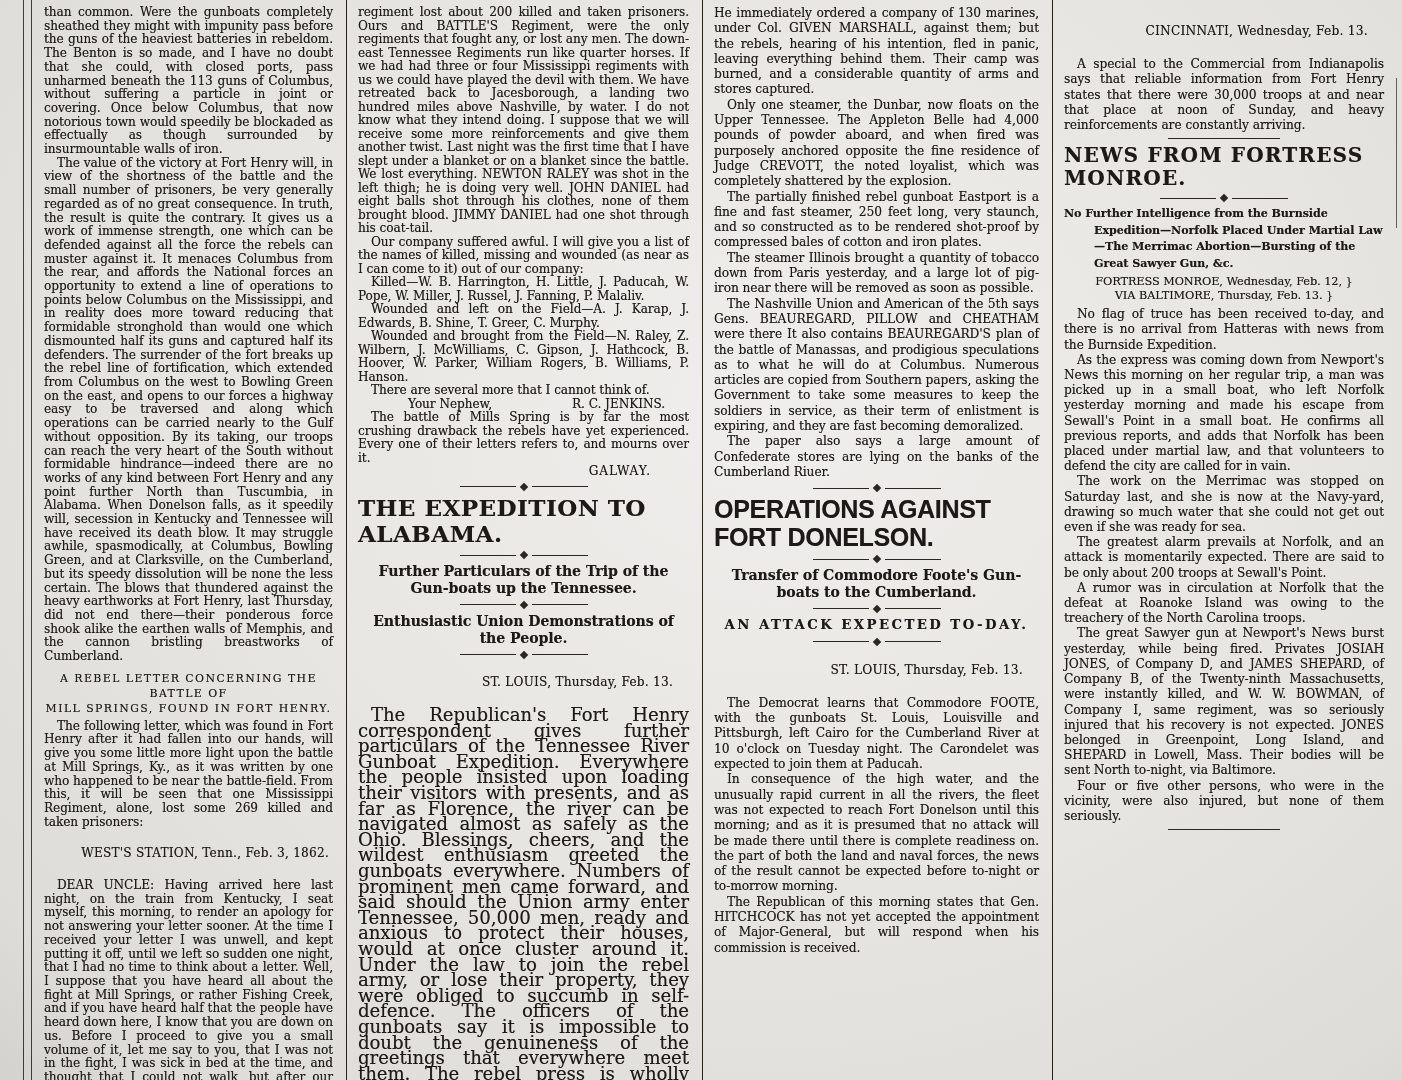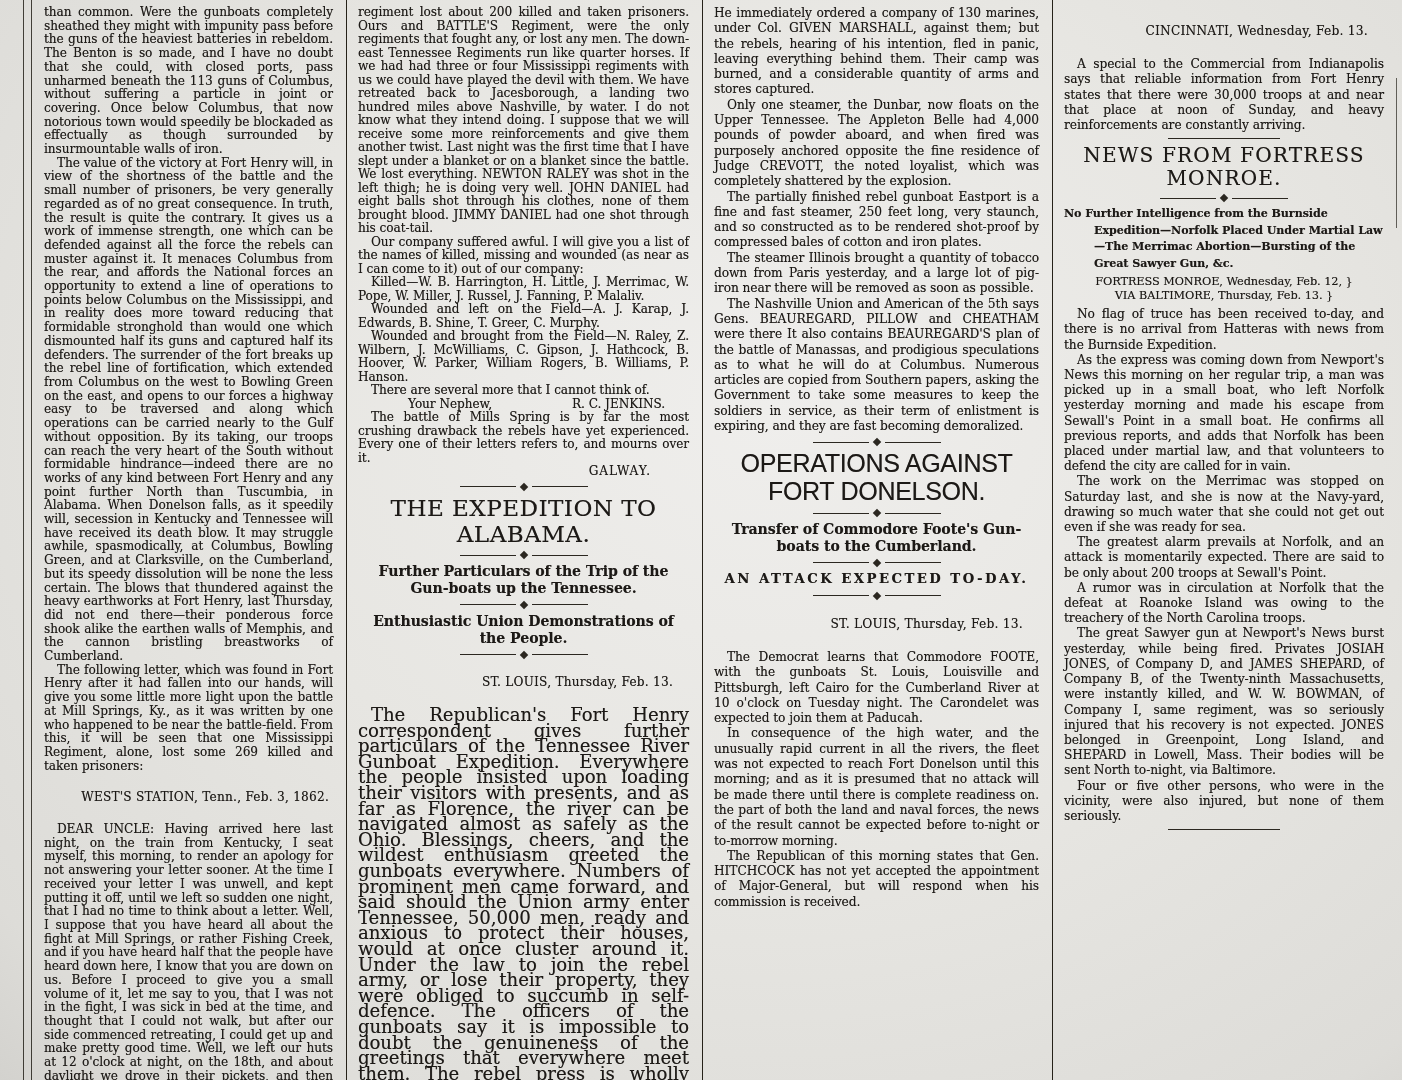--- a/index.html
+++ b/index.html
@@ -22,21 +22,21 @@
   p{margin:0;text-align:justify;text-indent:13px;}
   .noind{text-indent:0;}
   .lg{font-size:18px;line-height:15.6px;}
   .sechead{margin:7px 0 4px;text-align:center;font-size:10.8px;letter-spacing:1.5px;
     white-space:pre-line;text-indent:0;line-height:15px;}
   .dateline{text-align:right;padding-right:16px;text-indent:0;letter-spacing:.3px;margin:18px 0;}
   .dl-tight{padding-right:4px;}
   .dl2{white-space:pre-line;text-align:center;text-indent:0;font-size:11.2px;line-height:14px;margin:3px 0 4px;}
   .sigrow{display:flex;justify-content:space-between;padding:0 24px 0 50px;text-indent:0;text-align:left;gap:33px;}
   .sig-right{text-align:right;padding-right:38px;text-indent:0;letter-spacing:1px;}
-  .headline{text-align:center;font-weight:400;margin:2px 0;text-indent:0;}
+  .headline{text-align:left;font-weight:700;margin:2px 0;text-indent:0;}
   .h-serif{font-size:23px;letter-spacing:.5px;line-height:1.15;}
   .h-sans{font-family:"Liberation Sans","DejaVu Sans",sans-serif;font-size:25px;letter-spacing:-.3px;line-height:1.1;}
   .h-monroe{font-size:20px;letter-spacing:1.2px;}
   .sub{font-weight:700;text-align:center;text-indent:0;font-size:14px;line-height:16.8px;margin:3px 6px;}
   .sub-caps{font-weight:700;letter-spacing:2.5px;font-size:13.2px;}
   .sub-hang{font-weight:700;text-align:left;padding-left:30px;text-indent:-30px;margin:4px 0 2px;
     font-size:11px;line-height:16.5px;}
   .orn{display:flex;align-items:center;justify-content:center;margin:5px 0;}
   .orn::before,.orn::after{content:"";width:56px;border-top:1.3px solid #2b2720;}
   .orn::before{margin-right:5px;}
@@ -49,29 +49,31 @@
 
 <div class="page">
   <div class="edge"></div>
   <div class="right-frag"></div>
 
   <div class="cols">
 
     <section class="col col1">
       <p class="noind">than common. Were the gunboats completely sheathed they might with impunity pass before the guns of the heaviest batteries in rebeldom. The Benton is so made, and I have no doubt that she could, with closed ports, pass unharmed beneath the 113 guns of Columbus, without suffering a particle in joint or covering. Once below Columbus, that now notorious town would speedily be blockaded as effectually as though surrounded by insurmountable walls of iron.</p>
       <p>The value of the victory at Fort Henry will, in view of the shortness of the battle and the small number of prisoners, be very generally regarded as of no great consequence. In truth, the result is quite the contrary. It gives us a work of immense strength, one which can be defended against all the force the rebels can muster against it. It menaces Columbus from the rear, and affords the National forces an opportunity to extend a line of operations to points below Columbus on the Mississippi, and in reality does more toward reducing that formidable stronghold than would one which dismounted half its guns and captured half its defenders. The surrender of the fort breaks up the rebel line of fortification, which extended from Columbus on the west to Bowling Green on the east, and opens to our forces a highway easy to be traversed and along which operations can be carried nearly to the Gulf without opposition. By its taking, our troops can reach the very heart of the South without formidable hindrance—indeed there are no works of any kind between Fort Henry and any point further North than Tuscumbia, in Alabama. When Donelson falls, as it speedily will, secession in Kentucky and Tennessee will have received its death blow. It may struggle awhile, spasmodically, at Columbus, Bowling Green, and at Clarksville, on the Cumberland, but its speedy dissolution will be none the less certain. The blows that thundered against the heavy earthworks at Fort Henry, last Thursday, did not end there—their ponderous force shook alike the earthen walls of Memphis, and the cannon bristling breastworks of Cumberland.</p>
+      <div class="sechead">A REBEL LETTER CONCERNING THE BATTLE OF
+MILL SPRINGS, FOUND IN FORT HENRY.</div>
       <p>The following letter, which was found in Fort Henry after it had fallen into our hands, will give you some little more light upon the battle at Mill Springs, Ky., as it was written by one who happened to be near the battle-field. From this, it will be seen that one Mississippi Regiment, alone, lost some 269 killed and taken prisoners:</p>
       <p class="dateline dl-tight">WEST'S STATION, Tenn., Feb. 3, 1862.</p>
       <p>DEAR UNCLE: Having arrived here last night, on the train from Kentucky, I seat myself, this morning, to render an apology for not answering your letter sooner. At the time I received your letter I was unwell, and kept putting it off, until we left so sudden one night, that I had no time to think about a letter. Well, I suppose that you have heard all about the fight at Mill Springs, or rather Fishing Creek, and if you have heard half that the people have heard down here, I know that you are down on us. Before I proceed to give you a small volume of it, let me say to you, that I was not in the fight, I was sick in bed at the time, and thought that I could not walk, but after our side commenced retreating, I could get up and make pretty good time. Well, we left our huts at 12 o'clock at night, on the 18th, and about daylight we drove in their pickets, and then the ball opened. It is not worth while for me to go through the whole particulars, for you have seen an account of it in the papers. I will merely mention the number we lost. Our total loss, as near as we can come, is about three hundred killed, missing and taken prisoners. Our</p>
     </section>
 
     <section class="col col2">
       <p class="noind">regiment lost about 200 killed and taken prisoners. Ours and BATTLE'S Regiment, were the only regiments that fought any, or lost any men. The down-east Tennessee Regiments run like quarter horses. If we had had three or four Mississippi regiments with us we could have played the devil with them. We have retreated back to Jacesborough, a landing two hundred miles above Nashville, by water. I do not know what they intend doing. I suppose that we will receive some more reinforcements and give them another twist. Last night was the first time that I have slept under a blanket or on a blanket since the battle. We lost everything. NEWTON RALEY was shot in the left thigh; he is doing very well. JOHN DANIEL had eight balls shot through his clothes, none of them brought blood. JIMMY DANIEL had one shot through his coat-tail.</p>
       <p>Our company suffered awful. I will give you a list of the names of killed, missing and wounded (as near as I can come to it) out of our company:</p>
-      <p>Killed—W. B. Harrington, H. Little, J. Merrimac, W. Pope, W. Miller, J. Russel, J. Fanning, P. Malaliv.</p>
+      <p>Killed—W. B. Harrington, H. Little, J. Paducah, W. Pope, W. Miller, J. Russel, J. Fanning, P. Malaliv.</p>
       <p>Wounded and left on the Field—A. J. Karap, J. Edwards, B. Shine, T. Greer, C. Murphy.</p>
       <p>Wounded and brought from the Field—N. Raley, Z. Wilbern, J. McWilliams, C. Gipson, J. Hathcock, B. Hoover, W. Parker, William Rogers, B. Williams, P. Hanson.</p>
       <p>There are several more that I cannot think of.</p>
       <div class="sigrow">
         <span>Your Nephew,</span>
         <span>R. C. JENKINS.</span>
       </div>
       <p>The battle of Mills Spring is by far the most crushing drawback the rebels have yet experienced. Every one of their letters refers to, and mourns over it.</p>
       <p class="sig-right">GALWAY.</p>
       <div class="orn">
@@ -93,20 +95,21 @@
       <p class="lg">The Republican's Fort Henry correspondent gives further particulars of the Tennessee River Gunboat Expedition. Everywhere the people insisted upon loading their visitors with presents, and as far as Florence, the river can be navigated almost as safely as the Ohio. Blessings, cheers, and the wildest enthusiasm greeted the gunboats everywhere. Numbers of prominent men came forward, and said should the Union army enter Tennessee, 50,000 men, ready and anxious to protect their houses, would at once cluster around it. Under the law to join the rebel army, or lose their property, they were obliged to succumb in self-defence. The officers of the gunboats say it is impossible to doubt the genuineness of the greetings that everywhere meet them. The rebel press is wholly under the control of politicians, and do not speak the peoples' feelings. The secession element is principally composed of lawless politicians, who overawe, by violence, the order-loving Union citizens.</p>
       <p class="lg">At Havana Lieut. PHELPS learned that a rebel cavalry regiment was encamped about a mile distant.</p>
     </section>
 
     <section class="col col3">
       <p class="noind">He immediately ordered a company of 130 marines, under Col. GIVEN MARSHALL, against them; but the rebels, hearing of his intention, fled in panic, leaving everything behind them. Their camp was burned, and a considerable quantity of arms and stores captured.</p>
       <p>Only one steamer, the Dunbar, now floats on the Upper Tennessee. The Appleton Belle had 4,000 pounds of powder aboard, and when fired was purposely anchored opposite the fine residence of Judge CREVOTT, the noted loyalist, which was completely shattered by the explosion.</p>
       <p>The partially finished rebel gunboat Eastport is a fine and fast steamer, 250 feet long, very staunch, and so constructed as to be rendered shot-proof by compressed bales of cotton and iron plates.</p>
       <p>The steamer Illinois brought a quantity of tobacco down from Paris yesterday, and a large lot of pig-iron near there will be removed as soon as possible.</p>
       <p>The Nashville Union and American of the 5th says Gens. BEAUREGARD, PILLOW and CHEATHAM were there It also contains BEAUREGARD'S plan of the battle of Manassas, and prodigious speculations as to what he will do at Columbus. Numerous articles are copied from Southern papers, asking the Government to take some measures to keep the soldiers in service, as their term of enlistment is expiring, and they are fast becoming demoralized.</p>
+      <p>The paper also says a large amount of Confederate stores are lying on the banks of the Cumberland Riuer.</p>
       <div class="orn">
           <span class="dmd"></span>
         </div>
       <h1 class="headline h-sans">OPERATIONS AGAINST FORT DONELSON.</h1>
       <div class="orn">
           <span class="dmd"></span>
         </div>
       <h2 class="sub">Transfer of Commodore Foote's Gun-boats to the Cumberland.</h2>
       <div class="orn">
           <span class="dmd"></span>

